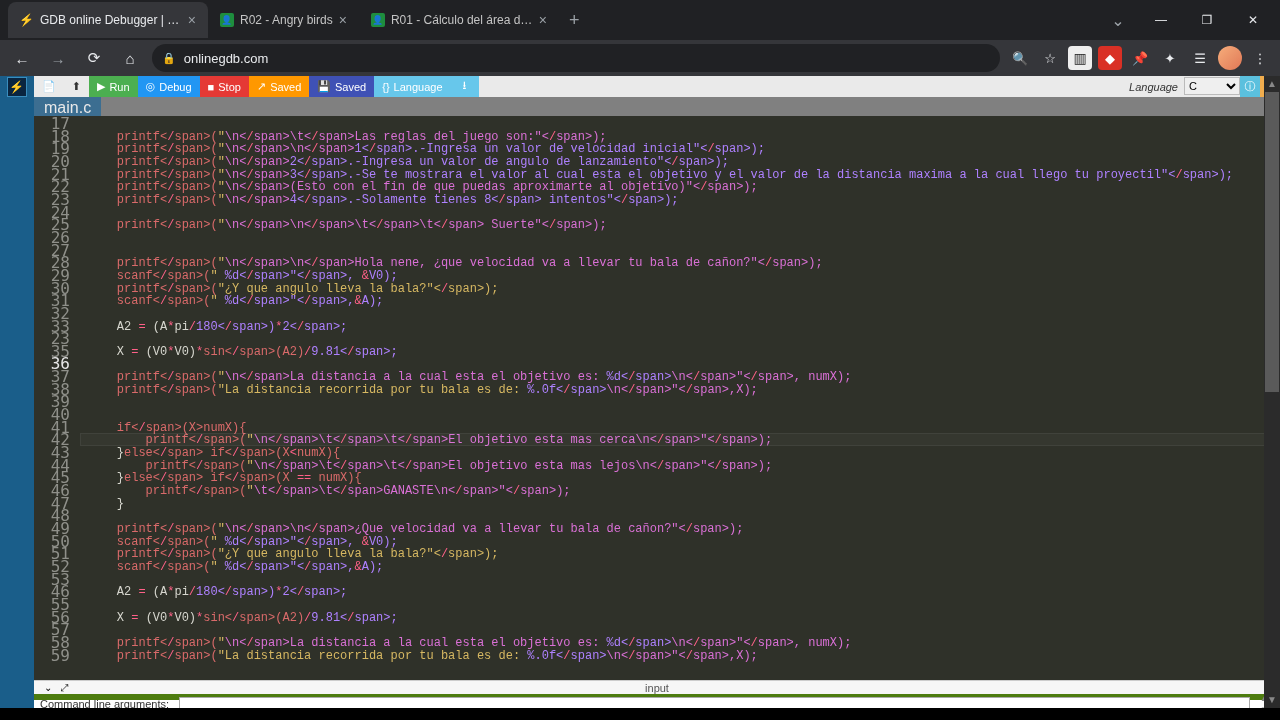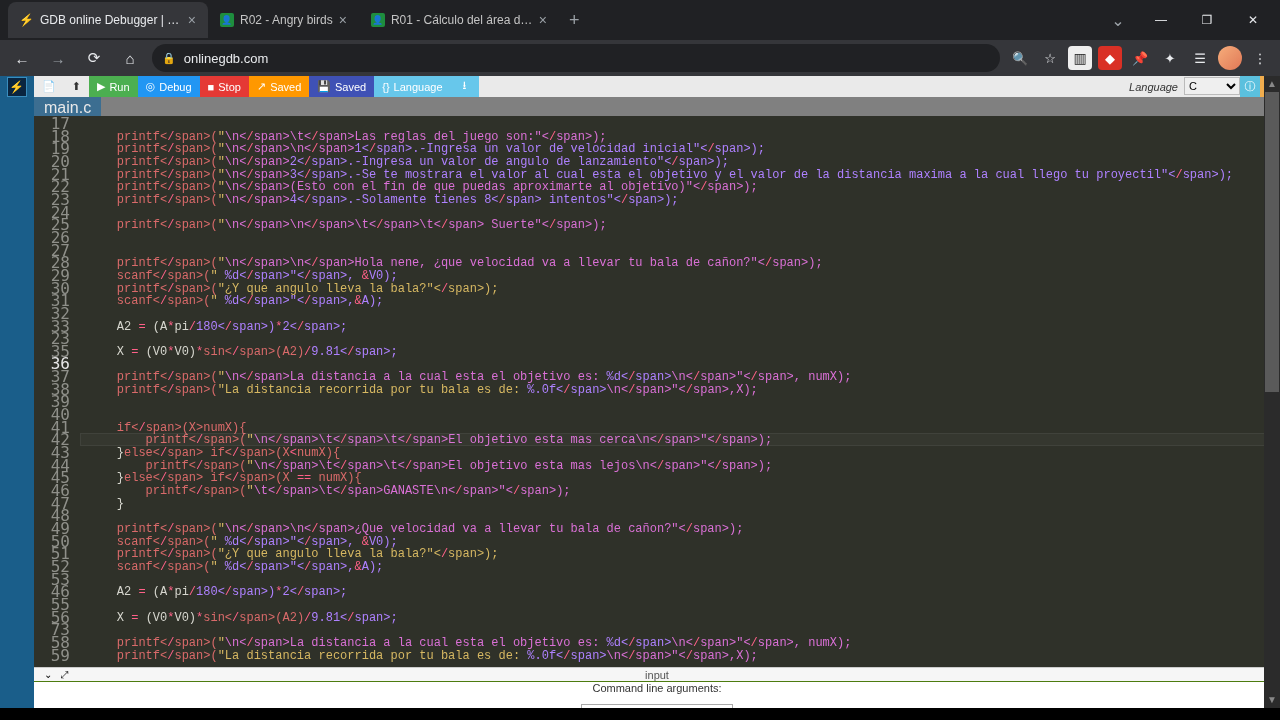--- a/index.html
+++ b/index.html
@@ -70,21 +70,21 @@
 .eq { color: #ff6188; }
 
 .vscroll { position: absolute; right: 0; top: 0; bottom: 0; width: 10px; background: #3a3c34; }
 .vscroll-thumb { position: absolute; right: 0; width: 10px; background: #6b6d63; cursor:pointer; }
 
 .input-panel { height: 14px; background: #f6f6f6; border-top: 1px solid #ccc; display: flex; align-items: center; font-size: 11px; padding: 0 6px; position:relative; }
 .panel-collapse { font-size: 10px; cursor:pointer; padding:0 4px; }
 .panel-expand { font-size: 10px; cursor:pointer; padding:0 4px; }
 .panel-title { position:absolute; left:50%; transform:translateX(-50%); color:#555; }
 
-.cmdline { height: 27px; background: #fff; border-top: 1px solid #4d7c0f; display: flex; align-items: center; font-size: 11px; padding: 0 6px; gap: 10px; flex-direction: column; }
+.cmdline { height: 14px; background: #fff; border-top: 6px solid #4d7c0f; display: flex; align-items: center; font-size: 11px; padding: 0 6px; gap: 10px; }
 .cmdline label { color: #333; }
 .cmdline input { flex: 1; border: 1px solid #aaa; height: 14px; font-size: 11px; padding: 0 4px; }
 .mini-icons { width: 14px; display:flex; flex-direction:column; gap:2px; color:#888; font-size:8px; }
 
 .page-scroll { position:absolute; right:0; top:76px; bottom:12px; width:16px; background:#2b2b2b; }
 .page-scroll-arrow { height:16px; color:#888; text-align:center; font-size:10px; line-height:16px; cursor:pointer; }
 .page-scroll-thumb { width:14px; margin-left:1px; background:#5a5a5a; position:absolute; cursor:pointer; }
 </style>
 </head>
 <body>
@@ -226,21 +226,21 @@
             <div class="gutter-num">47</div>
             <div class="gutter-num">48</div>
             <div class="gutter-num">49</div>
             <div class="gutter-num">50</div>
             <div class="gutter-num">51</div>
             <div class="gutter-num">52</div>
             <div class="gutter-num">53</div>
             <div class="gutter-num">46</div>
             <div class="gutter-num">55</div>
             <div class="gutter-num">56</div>
-            <div class="gutter-num">73</div>
+            <div class="gutter-num">57</div>
             <div class="gutter-num">58</div>
             <div class="gutter-num">59</div>
           </div>
         <div class="code" id="code"><div>&nbsp;</div><div>    <span class="fn">printf&lt;<span class="eq">/</span>span&gt;(<span class="str">"<span class="esc">\n&lt;<span class="eq">/</span>span&gt;<span class="esc">\t&lt;<span class="eq">/</span>span&gt;Las reglas del juego son:"&lt;<span class="eq">/</span>span&gt;);</span></span></span></span></div><div>    <span class="fn">printf&lt;<span class="eq">/</span>span&gt;(<span class="str">"<span class="esc">\n&lt;<span class="eq">/</span>span&gt;<span class="esc">\n&lt;<span class="eq">/</span>span&gt;<span class="num">1&lt;<span class="eq">/</span>span&gt;.-Ingresa un valor de velocidad inicial"&lt;<span class="eq">/</span>span&gt;);</span></span></span></span></span></div><div>    <span class="fn">printf&lt;<span class="eq">/</span>span&gt;(<span class="str">"<span class="esc">\n&lt;<span class="eq">/</span>span&gt;<span class="num">2&lt;<span class="eq">/</span>span&gt;.-Ingresa un valor de angulo de lanzamiento"&lt;<span class="eq">/</span>span&gt;);</span></span></span></span></div><div>    <span class="fn">printf&lt;<span class="eq">/</span>span&gt;(<span class="str">"<span class="esc">\n&lt;<span class="eq">/</span>span&gt;<span class="num">3&lt;<span class="eq">/</span>span&gt;.-Se te mostrara el valor al cual esta el objetivo y el valor de la distancia maxima a la cual llego tu proyectil"&lt;<span class="eq">/</span>span&gt;);</span></span></span></span></div><div>    <span class="fn">printf&lt;<span class="eq">/</span>span&gt;(<span class="str">"<span class="esc">\n&lt;<span class="eq">/</span>span&gt;(Esto con el fin de que puedas aproximarte al objetivo)"&lt;<span class="eq">/</span>span&gt;);</span></span></span></div><div>    <span class="fn">printf&lt;<span class="eq">/</span>span&gt;(<span class="str">"<span class="esc">\n&lt;<span class="eq">/</span>span&gt;<span class="num">4&lt;<span class="eq">/</span>span&gt;.-Solamente tienes <span class="num">8&lt;<span class="eq">/</span>span&gt; intentos"&lt;<span class="eq">/</span>span&gt;);</span></span></span></span></span></div><div>&nbsp;</div><div>    <span class="fn">printf&lt;<span class="eq">/</span>span&gt;(<span class="str">"<span class="esc">\n&lt;<span class="eq">/</span>span&gt;<span class="esc">\n&lt;<span class="eq">/</span>span&gt;<span class="esc">\t&lt;<span class="eq">/</span>span&gt;<span class="esc">\t&lt;<span class="eq">/</span>span&gt; Suerte"&lt;<span class="eq">/</span>span&gt;);</span></span></span></span></span></span></div><div>&nbsp;</div><div>&nbsp;</div><div>    <span class="fn">printf&lt;<span class="eq">/</span>span&gt;(<span class="str">"<span class="esc">\n&lt;<span class="eq">/</span>span&gt;<span class="esc">\n&lt;<span class="eq">/</span>span&gt;Hola nene, ¿que velocidad va a llevar tu bala de cañon?"&lt;<span class="eq">/</span>span&gt;);</span></span></span></span></div><div>    <span class="fn">scanf&lt;<span class="eq">/</span>span&gt;(<span class="str">" <span class="pct">%d&lt;<span class="eq">/</span>span&gt;"&lt;<span class="eq">/</span>span&gt;, <span class="eq">&amp;</span>V0);</span></span></span></div><div>    <span class="fn">printf&lt;<span class="eq">/</span>span&gt;(<span class="str">"¿Y que angulo lleva la bala?"&lt;<span class="eq">/</span>span&gt;);</span></span></div><div>    <span class="fn">scanf&lt;<span class="eq">/</span>span&gt;(<span class="str">" <span class="pct">%d&lt;<span class="eq">/</span>span&gt;"&lt;<span class="eq">/</span>span&gt;,<span class="eq">&amp;</span>A);</span></span></span></div><div>&nbsp;</div><div>    A2<span class="eq"> = </span>(A<span class="eq">*</span>pi<span class="eq">/</span><span class="num">180&lt;<span class="eq">/</span>span&gt;)<span class="eq">*</span><span class="num">2&lt;<span class="eq">/</span>span&gt;;</span></span></div><div>&nbsp;</div><div>    X<span class="eq"> = </span>(V0<span class="eq">*</span>V0)<span class="eq">*</span><span class="fn">sin&lt;<span class="eq">/</span>span&gt;(A2)<span class="eq">/</span><span class="num">9.81&lt;<span class="eq">/</span>span&gt;;</span></span></div><div>&nbsp;</div><div>    <span class="fn">printf&lt;<span class="eq">/</span>span&gt;(<span class="str">"<span class="esc">\n&lt;<span class="eq">/</span>span&gt;La distancia a la cual esta el objetivo es: <span class="pct">%d&lt;<span class="eq">/</span>span&gt;<span class="esc">\n&lt;<span class="eq">/</span>span&gt;"&lt;<span class="eq">/</span>span&gt;, numX);</span></span></span></span></span></div><div>    <span class="fn">printf&lt;<span class="eq">/</span>span&gt;(<span class="str">"La distancia recorrida por tu bala es de: <span class="pct">%.0f&lt;<span class="eq">/</span>span&gt;<span class="esc">\n&lt;<span class="eq">/</span>span&gt;"&lt;<span class="eq">/</span>span&gt;,X);</span></span></span></span></div><div>&nbsp;</div><div>&nbsp;</div><div>    <span class="cm">if&lt;<span class="eq">/</span>span&gt;(X&gt;numX){</span></div><div>        <span class="fn">printf&lt;<span class="eq">/</span>span&gt;(<span class="str">"<span class="esc">\n&lt;<span class="eq">/</span>span&gt;<span class="esc">\t&lt;<span class="eq">/</span>span&gt;<span class="esc">\t&lt;<span class="eq">/</span>span&gt;El objetivo esta mas cerca<span class="esc">\n&lt;<span class="eq">/</span>span&gt;"&lt;<span class="eq">/</span>span&gt;);</span></span></span></span></span></span></div><div>    }<span class="cm">else&lt;<span class="eq">/</span>span&gt; <span class="cm">if&lt;<span class="eq">/</span>span&gt;(X<span class="eq">&lt;</span>numX){</span></span></div><div>        <span class="fn">printf&lt;<span class="eq">/</span>span&gt;(<span class="str">"<span class="esc">\n&lt;<span class="eq">/</span>span&gt;<span class="esc">\t&lt;<span class="eq">/</span>span&gt;<span class="esc">\t&lt;<span class="eq">/</span>span&gt;El objetivo esta mas lejos<span class="esc">\n&lt;<span class="eq">/</span>span&gt;"&lt;<span class="eq">/</span>span&gt;);</span></span></span></span></span></span></div><div>    }<span class="cm">else&lt;<span class="eq">/</span>span&gt; <span class="cm">if&lt;<span class="eq">/</span>span&gt;(X <span class="eq">==</span> numX){</span></span></div><div>        <span class="fn">printf&lt;<span class="eq">/</span>span&gt;(<span class="str">"<span class="esc">\t&lt;<span class="eq">/</span>span&gt;<span class="esc">\t&lt;<span class="eq">/</span>span&gt;GANASTE<span class="esc">\n&lt;<span class="eq">/</span>span&gt;"&lt;<span class="eq">/</span>span&gt;);</span></span></span></span></span></div><div>    }</div><div>&nbsp;</div><div>    <span class="fn">printf&lt;<span class="eq">/</span>span&gt;(<span class="str">"<span class="esc">\n&lt;<span class="eq">/</span>span&gt;<span class="esc">\n&lt;<span class="eq">/</span>span&gt;¿Que velocidad va a llevar tu bala de cañon?"&lt;<span class="eq">/</span>span&gt;);</span></span></span></span></div><div>    <span class="fn">scanf&lt;<span class="eq">/</span>span&gt;(<span class="str">" <span class="pct">%d&lt;<span class="eq">/</span>span&gt;"&lt;<span class="eq">/</span>span&gt;, <span class="eq">&amp;</span>V0);</span></span></span></div><div>    <span class="fn">printf&lt;<span class="eq">/</span>span&gt;(<span class="str">"¿Y que angulo lleva la bala?"&lt;<span class="eq">/</span>span&gt;);</span></span></div><div>    <span class="fn">scanf&lt;<span class="eq">/</span>span&gt;(<span class="str">" <span class="pct">%d&lt;<span class="eq">/</span>span&gt;"&lt;<span class="eq">/</span>span&gt;,<span class="eq">&amp;</span>A);</span></span></span></div><div>&nbsp;</div><div>    A2<span class="eq"> = </span>(A<span class="eq">*</span>pi<span class="eq">/</span><span class="num">180&lt;<span class="eq">/</span>span&gt;)<span class="eq">*</span><span class="num">2&lt;<span class="eq">/</span>span&gt;;</span></span></div><div>&nbsp;</div><div>    X<span class="eq"> = </span>(V0<span class="eq">*</span>V0)<span class="eq">*</span><span class="fn">sin&lt;<span class="eq">/</span>span&gt;(A2)<span class="eq">/</span><span class="num">9.81&lt;<span class="eq">/</span>span&gt;;</span></span></div><div>&nbsp;</div><div>    <span class="fn">printf&lt;<span class="eq">/</span>span&gt;(<span class="str">"<span class="esc">\n&lt;<span class="eq">/</span>span&gt;La distancia a la cual esta el objetivo es: <span class="pct">%d&lt;<span class="eq">/</span>span&gt;<span class="esc">\n&lt;<span class="eq">/</span>span&gt;"&lt;<span class="eq">/</span>span&gt;, numX);</span></span></span></span></span></div><div>    <span class="fn">printf&lt;<span class="eq">/</span>span&gt;(<span class="str">"La distancia recorrida por tu bala es de: <span class="pct">%.0f&lt;<span class="eq">/</span>span&gt;<span class="esc">\n&lt;<span class="eq">/</span>span&gt;"&lt;<span class="eq">/</span>span&gt;,X);</span></span></span></span></div></div>
         <div class="vscroll">
           <div class="vscroll-thumb" style="top:80px;height:160px;"></div>
         </div>
       </div>
       <div class="input-panel">
         <span class="panel-collapse">⌄</span>

